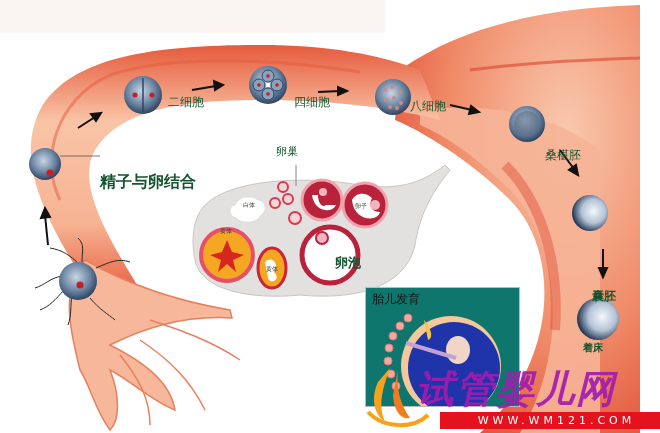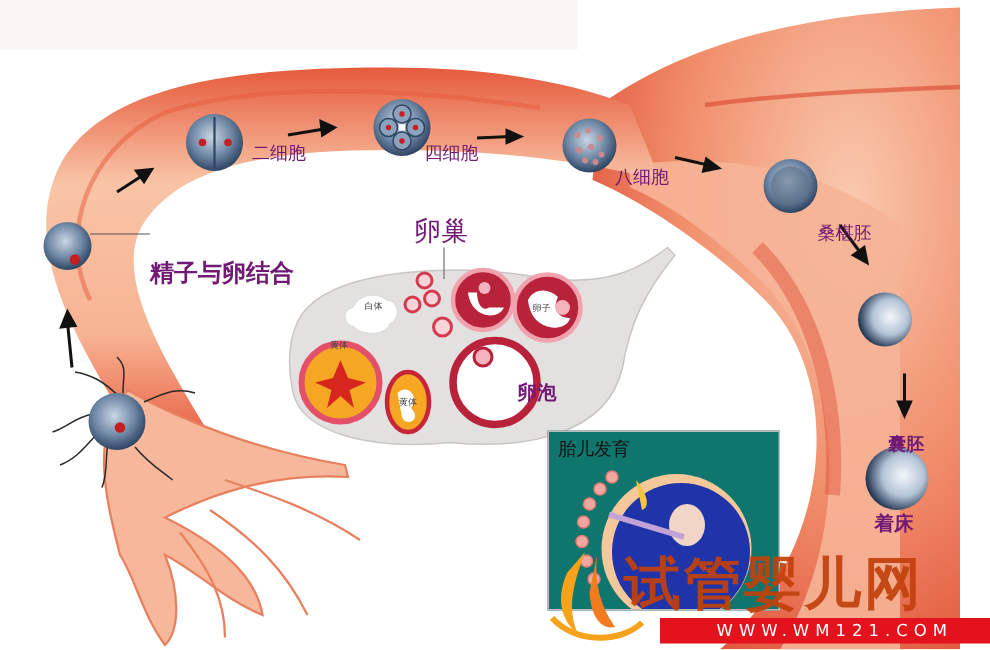--- a/index.html
+++ b/index.html
@@ -1,27 +1,27 @@
 <!DOCTYPE html>
 <html><head>
 <meta charset="utf-8">
 <style>
   html,body{margin:0;padding:0;background:#ffffff;}
   body{width:660px;height:433px;position:relative;overflow:hidden;font-family:"DejaVu Sans",sans-serif;}
   .topband{position:absolute;left:0;top:0;width:385px;height:33px;background:#faf4f3;}
   svg.scene{position:absolute;left:0;top:0;}
-  .lbl{position:absolute;color:#701a75;white-space:nowrap;line-height:1;}
+  .lbl{position:absolute;color:#14532d;white-space:nowrap;line-height:1;}
   .lbl-stage{font-size:12px;}
   .lbl-big{font-size:16px;font-weight:bold;}
-  .lbl-ovary{font-size:18px;}
+  .lbl-ovary{font-size:11px;}
   .lbl-tiny{font-size:6px;color:#444;}
   .lbl-follicle{font-size:13px;font-weight:bold;}
   .inset{position:absolute;left:365px;top:287px;width:153px;height:118px;border:1px solid #bbb;background:#0f766e;}
   .inset-title{position:absolute;left:6px;top:3px;font-size:12px;color:#111;}
-  .wm-text{position:absolute;left:416px;top:364px;font-family:"DejaVu Serif",serif;font-size:38px;font-weight:bold;color:#c2410c;letter-spacing:2px;opacity:0.92;}
+  .wm-text{position:absolute;left:416px;top:364px;font-family:"DejaVu Serif",serif;font-size:38px;font-weight:bold;color:#a21caf;letter-spacing:2px;opacity:0.92;font-style:italic;}
   .wm-url{position:absolute;left:440px;top:412px;width:233px;height:17px;background:#e3121c;color:#fff;font-size:11px;letter-spacing:4px;text-align:center;line-height:17px;}
 </style>
 </head>
 <body>
 
 <div class="topband"></div>
 
 <svg class="scene" width="660" height="433" viewBox="0 0 660 433">
   <defs>
     <linearGradient id="tubeGrad" x1="0" y1="0" x2="0" y2="1">
@@ -163,32 +163,32 @@
       <polygon points="479,112 471,106 469,114"></polygon>
     <line x1="560" y1="150" x2="574" y2="169"></line>
       <polygon points="578,175 576,165 569,170"></polygon>
     <line x1="603" y1="249" x2="603" y2="270"></line>
       <polygon points="603,277 599,268 607,268"></polygon>
   </g>
 </svg>
 
 <div class="lbl lbl-big" style="left:100px;top:150px;margin-top:24px;">精子与卵结合</div>
 <div class="lbl lbl-stage" style="left:168px;top:96px;">二细胞</div>
-<div class="lbl lbl-stage" style="left:283px;top:96px;">四细胞</div>
-<div class="lbl lbl-stage" style="left:410px;top:112px;">八细胞</div>
+<div class="lbl lbl-stage" style="left:294px;top:96px;">四细胞</div>
+<div class="lbl lbl-stage" style="left:410px;top:100px;">八细胞</div>
 <div class="lbl lbl-stage" style="left:545px;top:137px;margin-top:12px;">桑椹胚</div>
 <div class="lbl lbl-stage" style="left:592px;top:290px;font-weight:bold;">囊胚</div>
-<div class="lbl lbl-big" style="left:583px;top:343px;font-size:13px;">着床</div>
+<div class="lbl lbl-big" style="left:583px;top:343px;font-size:10px;">着床</div>
 
 <div class="lbl lbl-ovary" style="left:276px;top:146px;">卵巢</div>
 <div class="lbl lbl-tiny" style="left:243px;top:202px;">白体</div>
 <div class="lbl lbl-tiny" style="left:220px;top:228px;">黄体</div>
 <div class="lbl lbl-tiny" style="left:266px;top:266px;">黄体</div>
 <div class="lbl lbl-tiny" style="left:355px;top:203px;">卵子</div>
-<div class="lbl lbl-follicle" style="left:322px;top:256px;padding-left:23px;">卵泡</div>
+<div class="lbl lbl-follicle" style="left:312px;top:256px;padding-left:23px;">卵泡</div>
 
 <div class="inset">
   <div class="inset-title">胎儿发育</div>
   <svg width="153" height="118" style="position:absolute;left:0;top:0;">
     <g fill="#f2a7a0" stroke="#e07b74">
       <circle cx="34" cy="38" r="4"></circle>
         <circle cx="27" cy="48" r="4"></circle>
         <circle cx="23" cy="60" r="4"></circle>
         <circle cx="22" cy="73" r="4"></circle>
         <circle cx="25" cy="86" r="4"></circle>

